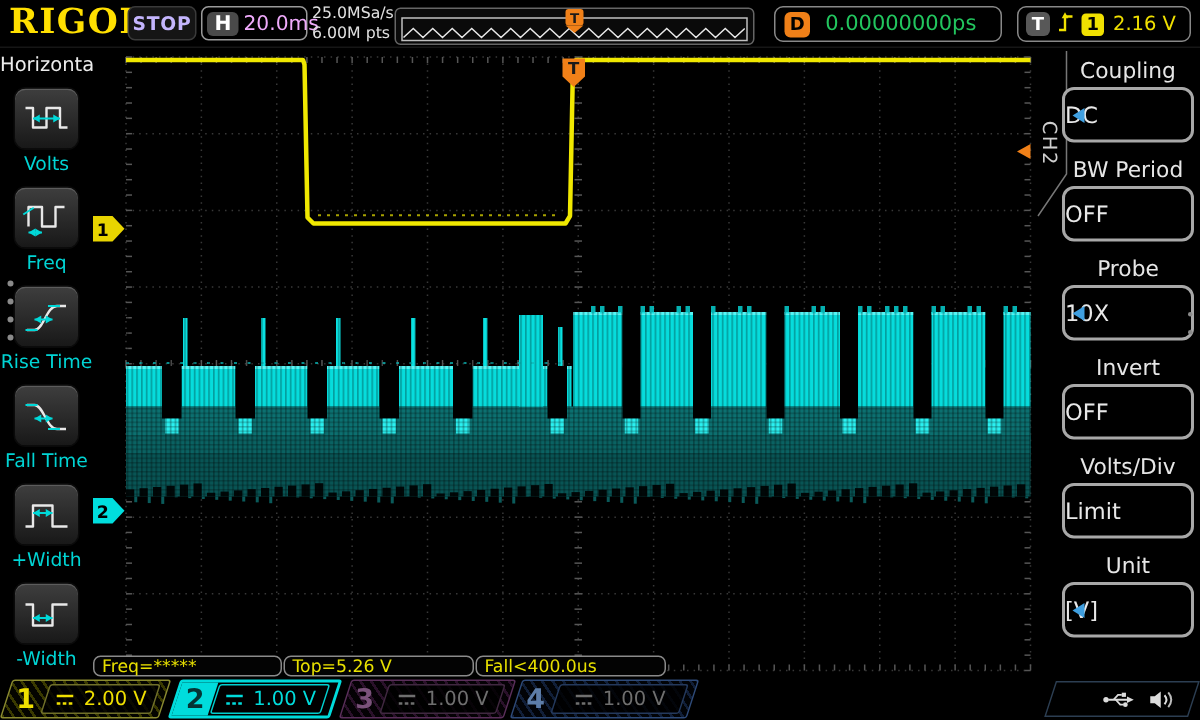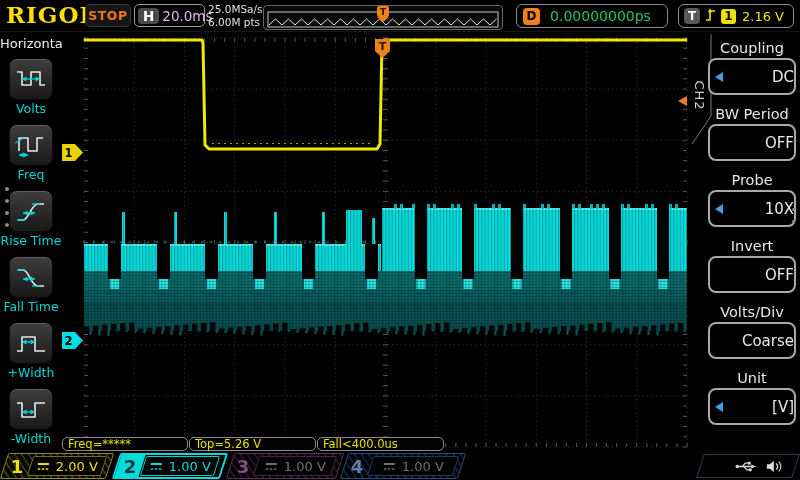--- a/index.html
+++ b/index.html
@@ -6,21 +6,21 @@
   .screen{position:relative;width:800px;height:480px;background:#000;overflow:hidden;
           font-family:"DejaVu Sans","Liberation Sans",sans-serif;-webkit-font-smoothing:none;}
   .screen *{box-sizing:border-box;}
 
   
   .top-bar{position:absolute;left:0;top:0;width:800px;height:32px;background:#000;border-bottom:1px solid #161616;}
   .top-bar>*{position:absolute;}
   .logo{left:6px;top:1px;font-family:"DejaVu Serif","Liberation Serif",serif;font-weight:bold;
         font-size:23px;color:#ffdf00;letter-spacing:1px;}
   .stop-btn{left:85px;top:4px;width:46px;height:23px;border-radius:5px;background:#151515;
-            border:1px solid #3a3a3a;color:#f97316;font-weight:bold;font-size:12.5px;
+            border:1px solid #3a3a3a;color:#c4b5fd;font-weight:bold;font-size:12.5px;
             letter-spacing:.5px;font-family:inherit;padding:0;}
   .h-box{left:134px;top:4px;width:71px;height:23px;border:1.5px solid #9a9a9a;border-radius:5px;
          display:flex;align-items:center;background:#000;}
   .h-badge{background:#4a4a4a;color:#fff;font-weight:bold;font-size:13.5px;padding:0 5px;border-radius:4px;margin:0 3px;}
   .h-val{color:#f0abfc;font-size:13.5px;}
   .rate{left:208px;top:3px;font-size:10.5px;color:#e0e0e0;line-height:13px;}
   .preview{left:263px;top:5px;width:240px;height:25px;border:1px solid #666;border-radius:4px;background:#0a0a0a;}
   .preview svg{position:absolute;left:0;top:0;}
   .d-box{left:516px;top:4px;width:152px;height:24px;border:1.5px solid #888;border-radius:6px;
          display:flex;align-items:center;background:#000;}
@@ -54,21 +54,21 @@
         color:#e8e000;font-size:11.5px;line-height:12px;padding:0 5px;white-space:nowrap;z-index:4;}
 
   
   .right-bar{position:absolute;left:688px;top:32px;width:112px;height:420px;background:#000;}
   .tab-label{position:absolute;left:-13px;top:56px;width:48px;text-align:center;transform:rotate(90deg);
              color:#cfcfcf;font-size:13px;letter-spacing:1px;}
   .tab-line{position:absolute;left:0;top:0;}
   .rm-item{position:absolute;left:18px;width:92px;}
   .rm-title{text-align:center;color:#e6e6e6;font-size:14.5px;height:17px;}
   .rm-box{position:relative;margin:1px 2px 0;height:37px;border:2px solid #a8a8a8;border-radius:8px;
-          background:#000;color:#e8e8e8;font-size:15px;display:flex;align-items:center;justify-content:flex-end;}
+          background:#000;color:#e8e8e8;font-size:15px;display:flex;align-items:center;justify-content:flex-start;}
   .rm-arrow{position:absolute;left:5px;top:50%;margin-top:-5px;width:0;height:0;
             border-top:5px solid transparent;border-bottom:5px solid transparent;border-right:8px solid #3f9fe0;}
 
   
   .bottom-bar{position:absolute;left:0;top:452px;width:800px;height:28px;background:#000;}
   .chb{position:absolute;top:1px;height:26px;transform:skewX(-18deg);border:1px solid;display:flex;
        align-items:center;border-radius:2px;}
   .num-zone{width:24px;align-self:stretch;display:flex;align-items:center;justify-content:center;}
   .ch-num{font-weight:bold;font-size:18px;transform:skewX(18deg);}
   .val-box{flex:1;height:20px;margin:0 5px 0 1px;border:1px solid;border-radius:2px;display:flex;
@@ -819,21 +819,21 @@
         </div>
         <div class="rm-item" style="top: 206px;">
           <div class="rm-title">Invert</div>
           <div class="rm-box">
             <span>OFF</span>
           </div>
         </div>
         <div class="rm-item" style="top: 272px;">
           <div class="rm-title">Volts/Div</div>
           <div class="rm-box">
-            <span>Coarse</span>
+            <span>Limit</span>
           </div>
         </div>
         <div class="rm-item" style="top: 338px;">
           <div class="rm-title">Unit</div>
           <div class="rm-box">
             <span class="rm-arrow"></span>
             <span>[V]</span>
           </div>
         </div>
       </div>

